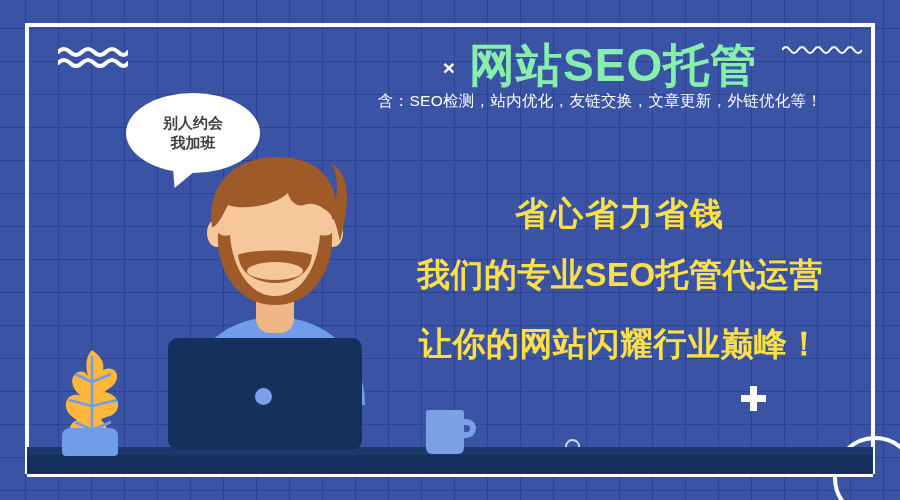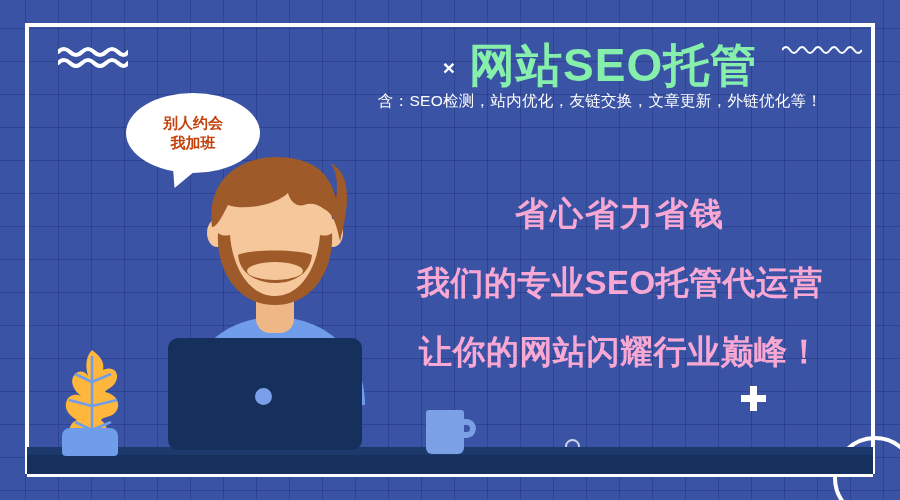--- a/index.html
+++ b/index.html
@@ -87,35 +87,35 @@
   #sub-title{
     color:#ffffff;
     font-size:15.5px;
     letter-spacing:.3px;
     white-space:nowrap;
   }
   
   #slogans{
     position:absolute; left:370px; top:192px; width:500px;
     text-align:center;
-    color:#f9a8d4;
+    color:#fde047;
   }
   .slogan{ font-weight:bold; white-space:nowrap; }
   .slogan.s1{ font-size:33px; letter-spacing:2px; }
-  .slogan.s2{ font-size:33px; letter-spacing:.5px; margin-top:24px;}
+  .slogan.s2{ font-size:33px; letter-spacing:.5px; margin-top:16px;}
   .slogan.s3{ font-size:33px; letter-spacing:.5px; margin-top:24px;}
 
   
   #speech-bubble{
     position:absolute; left:126px; top:93px;
     width:134px; height:80px;
     background:#ffffff; border-radius:50%;
     display:flex; flex-direction:column;
     align-items:center; justify-content:center;
-    color:#c2410c; font-size:15px; font-weight:bold; line-height:1.35;
+    color:#404040; font-size:15px; font-weight:bold; line-height:1.35;
   }
   #speech-tail{
     position:absolute; left:168px; top:160px;
     width:0; height:0;
     border-left:10px solid transparent;
     border-right:22px solid transparent;
     border-top:30px solid #ffffff;
     transform:rotate(14deg);
   }
 

